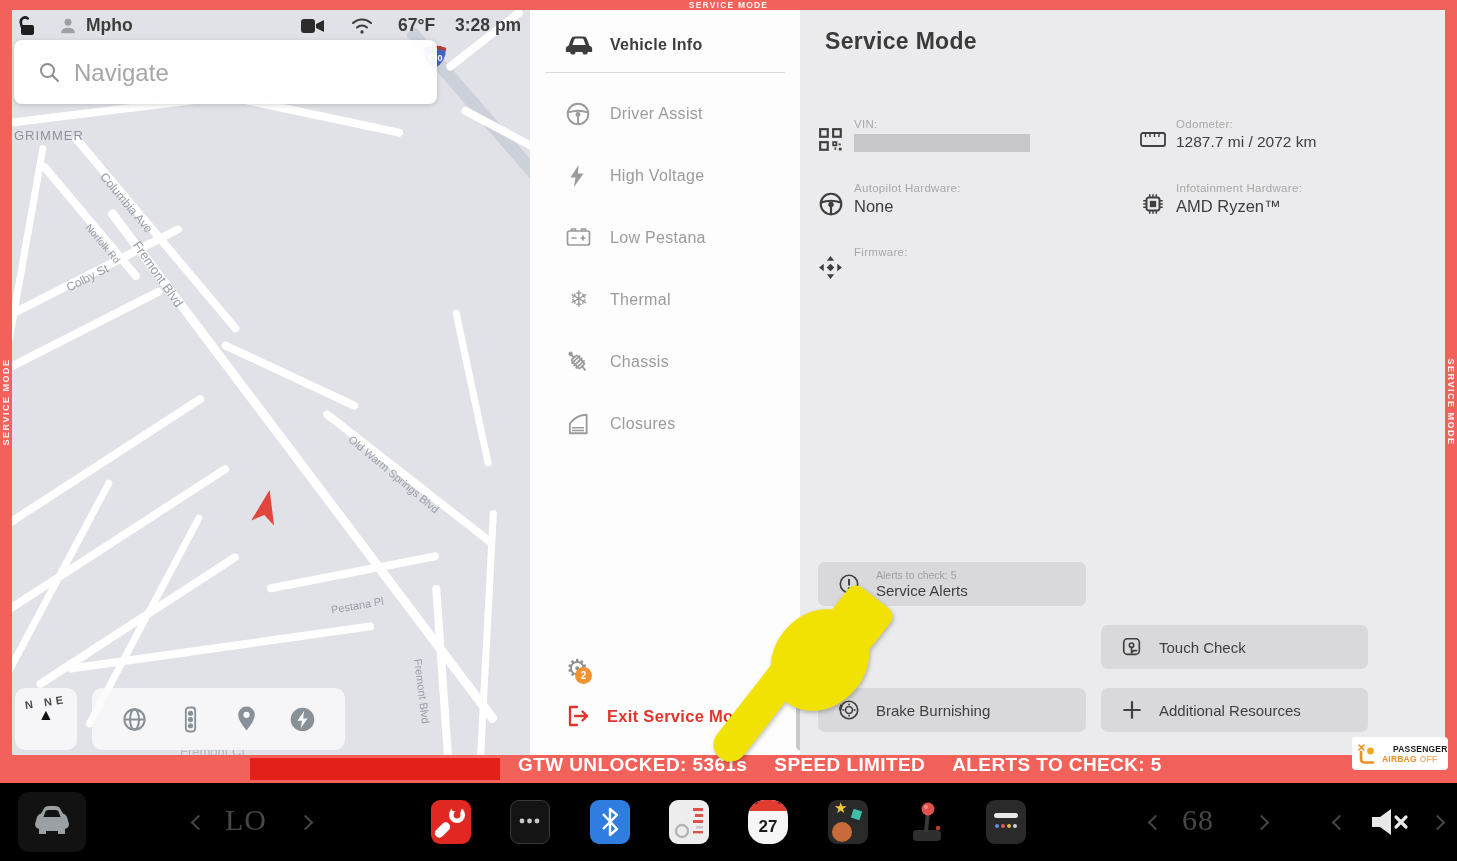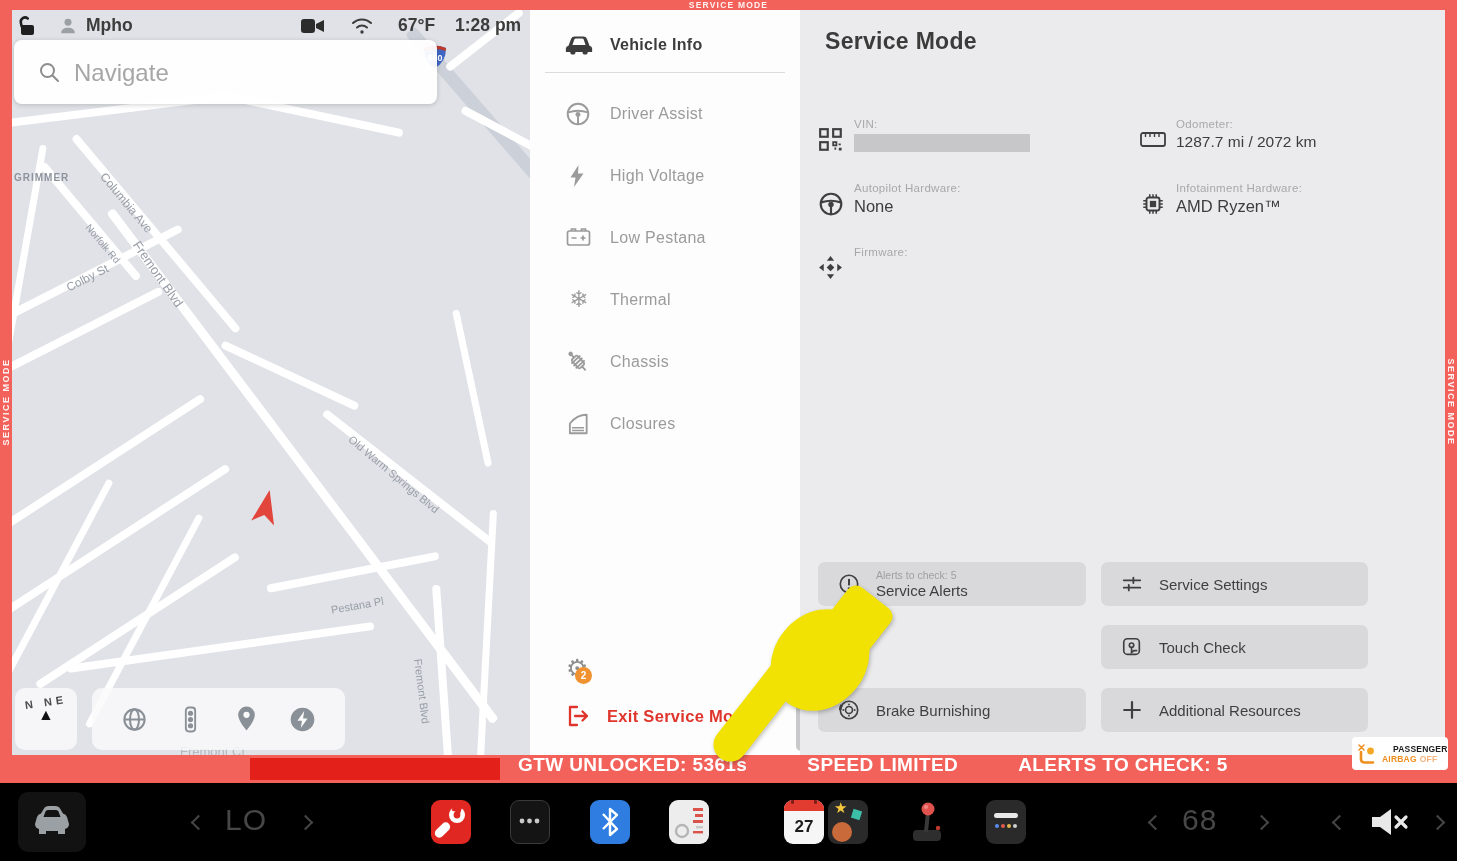--- a/index.html
+++ b/index.html
@@ -14,21 +14,21 @@
   .strip-right{left:1445px;top:10px;width:12px;height:745px;}
   .vtext{position:absolute;left:6px;top:392px;white-space:nowrap;font-size:9px;letter-spacing:1.5px;font-weight:bold;color:rgba(255,255,255,.92);}
   .strip-left .vtext{transform:translate(-50%,-50%) rotate(-90deg);}
   .strip-right .vtext{transform:translate(-50%,-50%) rotate(90deg);}
 
   
   #map{left:12px;top:10px;width:518px;height:745px;background:#e0e2e7;overflow:hidden;}
   .road{position:absolute;background:#fff;height:8px;border-radius:4px;transform-origin:0 50%;}
   .roadv{position:absolute;background:#fff;border-radius:4px;transform-origin:50% 0;}
   .maplabel{position:absolute;color:#989ea7;white-space:nowrap;font-size:12px;transform-origin:0 0;}
-  #area-label{color:#8e949d;font-weight:bold;font-size:10px;letter-spacing:1px;margin-top:44px;}
+  #area-label{color:#8e949d;font-weight:normal;font-size:13px;letter-spacing:1px;}
   #searchbox{left:2px;top:30px;width:423px;height:64px;background:rgba(255,255,255,.95);border-radius:8px;box-shadow:0 1px 5px rgba(0,0,0,.18);}
   #searchbox input{position:absolute;left:58px;top:0;width:340px;height:64px;border:0;background:transparent;outline:none;font-size:24px;color:#6f6f6f;font-family:"Liberation Sans",sans-serif;}
   #searchbox input::placeholder{color:#a6a6a6;}
   #shield{left:410px;top:32px;width:26px;height:28px;}
   .statusrow{position:absolute;top:4px;color:#3c3c3c;}
   .mapcard{position:absolute;background:rgba(250,250,251,.82);border-radius:10px;}
   #compass-card{left:3px;top:678px;width:62px;height:62px;text-align:center;}
   #compass-dial{font-size:11px;color:#4c4c4c;letter-spacing:4px;margin-top:8px;font-weight:bold;transform:rotate(-8deg);}
   #compass-arrow{font-size:16px;color:#111;line-height:14px;}
   #mapbar{left:80px;top:678px;width:253px;height:62px;display:flex;align-items:center;justify-content:space-around;padding:0 14px;box-sizing:border-box;color:#8a9097;}
@@ -61,26 +61,26 @@
   
   #airbag{left:1352px;top:737px;width:96px;height:33px;background:#fff;border-radius:4px;display:flex;align-items:center;padding-left:5px;box-sizing:border-box;z-index:40;}
   #airbag .ab-icon{width:20px;height:22px;margin-right:5px;flex:none;}
   #airbag .l1{font-size:8.5px;font-weight:bold;color:#1c1c1c;letter-spacing:.2px;margin-left:11px;}
   #airbag .l2{font-size:8.5px;font-weight:bold;color:#ef8f1f;letter-spacing:.2px;}
   #airbag .l2 .off{color:#f4b27c;margin-left:3px;}
 
   
   #banner{left:0;top:755px;width:1457px;height:28px;background:#f2615a;z-index:30;}
   #banner-redact{position:absolute;left:250px;top:3px;width:250px;height:22px;background:#e3201a;}
-  #banner-text{position:absolute;left:518px;top:0;height:19px;display:flex;align-items:center;color:#fff;font-weight:bold;font-size:19px;letter-spacing:.4px;gap:33px;}
+  #banner-text{position:absolute;left:518px;top:0;height:19px;display:flex;align-items:center;color:#fff;font-weight:bold;font-size:19px;letter-spacing:.4px;}
   #banner-text span{margin-right:27px;white-space:nowrap;}
 
   
   #taskbar{left:0;top:783px;width:1457px;height:78px;background:#000;}
-  .tbtemp{position:absolute;top:20px;font-size:30px;font-weight:300;color:#474747;letter-spacing:1px;}
+  .tbtemp{position:absolute;top:20px;font-size:30px;font-weight:300;color:#474747;letter-spacing:1px;font-family:Liberation Serif, serif;}
   .chev{position:absolute;top:34px;width:9px;height:9px;border-left:2px solid #454545;border-bottom:2px solid #454545;}
   .chev.l{transform:rotate(45deg);}
   .chev.r{transform:rotate(-135deg);}
   .app{position:absolute;top:17px;width:40px;height:44px;border-radius:9px;}
   #car-btn{position:absolute;left:18px;top:9px;width:68px;height:60px;background:#121212;border-radius:10px;display:flex;align-items:center;justify-content:center;color:#9aa0a4;}
 
   
   #hand{left:700px;top:598px;width:200px;height:185px;z-index:60;filter:drop-shadow(1px 2px 2px rgba(0,0,0,.25));pointer-events:none;}
 </style>
 </head>
@@ -163,21 +163,21 @@
         </svg>
     </div>
     <div class="statusrow" style="left:338px;top:6px;">
       <svg width="24" height="19" viewBox="0 0 24 19" fill="none" stroke="#3c3c3c" stroke-width="2" stroke-linecap="round">
           <path d="M3 7 a13 13 0 0 1 18 0"></path>
           <path d="M7 11.5 a7.5 7.5 0 0 1 10 0"></path>
           <circle cx="12" cy="16" r="1.7" fill="#3c3c3c" stroke="none"></circle>
         </svg>
     </div>
     <div class="statusrow" style="left:386px;top:5px;font-size:17.5px;font-weight:600;">67°F</div>
-    <div class="statusrow" style="left:443px;top:5px;font-size:17.5px;font-weight:600;">1:28 pm</div>
+    <div class="statusrow" style="left:443px;top:5px;font-size:17.5px;font-weight:600;">3:28 pm</div>
 
     <div class="abs" id="searchbox">
       <span class="abs" style="left:24px;top:21px;">
         <svg width="23" height="23" viewBox="0 0 23 23" fill="none" stroke="#8d8d8d" stroke-width="2" stroke-linecap="round">
             <circle cx="9.5" cy="9.5" r="6.5"></circle>
             <line x1="14.5" y1="14.5" x2="20" y2="20"></line>
           </svg>
       </span>
       <input placeholder="Navigate" style="">
     </div>
@@ -387,29 +387,20 @@
             <circle cx="12" cy="12" r="9.5"></circle>
             <line x1="12" y1="6.5" x2="12" y2="13.5" stroke-width="2.2"></line>
             <circle cx="12" cy="16.8" r="1.3" fill="#3f3f3f" stroke="none"></circle>
           </svg>
       </span>
       <span class="btext">
         <div class="bsub">Alerts to check: 5</div>
         <div>Service Alerts</div>
       </span>
     </div>
-    <div class="pbtn" style="left:301px;top:552px;width:267px;">
-      <span class="bicon">
-        <svg width="22" height="22" viewBox="0 0 24 24" fill="none" stroke="#3f3f3f" stroke-width="2" stroke-linecap="round">
-            <path d="M3 8 h18 M13.5 5 v6"></path>
-            <path d="M3 16 h18 M8.5 13 v6"></path>
-          </svg>
-      </span>
-      <span>Service Settings</span>
-    </div>
     <div class="pbtn" style="left:18px;top:678px;">
       <span class="bicon">
         <svg width="22" height="22" viewBox="0 0 24 24" fill="none" stroke="#3f3f3f" stroke-width="1.8">
             <circle cx="12" cy="12" r="9.5"></circle>
             <circle cx="12" cy="12" r="3.8"></circle>
             <circle cx="12" cy="5.8" r="1" fill="#3f3f3f" stroke="none"></circle>
             <circle cx="12" cy="18.2" r="1" fill="#3f3f3f" stroke="none"></circle>
             <circle cx="5.8" cy="12" r="1" fill="#3f3f3f" stroke="none"></circle>
             <circle cx="18.2" cy="12" r="1" fill="#3f3f3f" stroke="none"></circle>
             <path d="M4 6.5 a9.5 9.5 0 0 0-1.5 5.5" stroke-width="3"></path>
@@ -496,21 +487,21 @@
     <div class="app" style="left:669px;background:#ededed;">
       <svg width="40" height="44" viewBox="0 0 40 44">
           <circle cx="13" cy="31" r="6" fill="none" stroke="#b5b5b5" stroke-width="2.4"></circle>
           <rect x="24" y="8" width="10" height="3" fill="#d9534a"></rect>
           <rect x="26" y="14" width="8" height="3" fill="#d9534a"></rect>
           <rect x="24" y="20" width="10" height="3" fill="#d9534a"></rect>
           <rect x="27" y="26" width="7" height="2.4" fill="#c9c9c9"></rect>
           <rect x="24" y="31" width="10" height="2.4" fill="#d9534a"></rect>
         </svg>
     </div>
-    <div class="app" style="left:784px;background:#f6f6f6;overflow:hidden;">
+    <div class="app" style="left:748px;background:#f6f6f6;overflow:hidden;border-radius:17px;">
       <svg width="40" height="44" viewBox="0 0 40 44">
           <rect x="0" y="0" width="40" height="11" fill="#e23b30"></rect>
           <rect x="7" y="-3" width="3" height="7" rx="1.5" fill="#7e1c16"></rect>
           <rect x="30" y="-3" width="3" height="7" rx="1.5" fill="#7e1c16"></rect>
           <text x="20" y="32" text-anchor="middle" font-size="17" font-weight="bold" fill="#1c1c1c" font-family="Liberation Sans,sans-serif">27</text>
         </svg>
     </div>
     <div class="app" style="left:828px;background:#2a2a2a;overflow:hidden;">
       <span style="position:absolute;left:6px;top:-1px;color:#f3c73b;font-size:15px;">★</span>
       <span style="position:absolute;left:24px;top:10px;width:9px;height:9px;background:#3bbfa8;transform:rotate(18deg);"></span>

